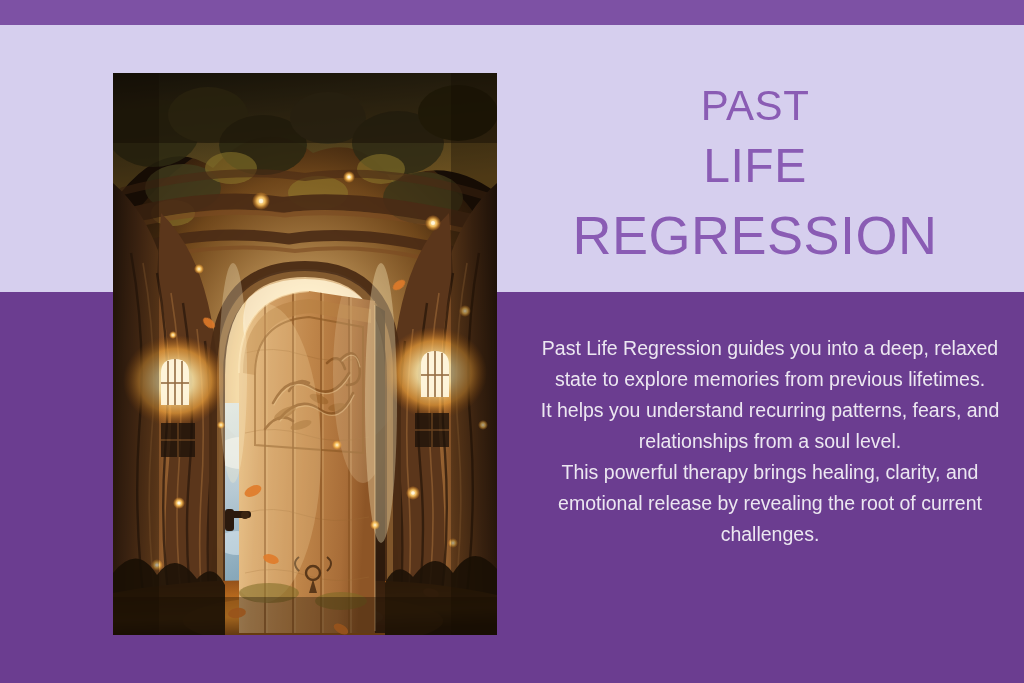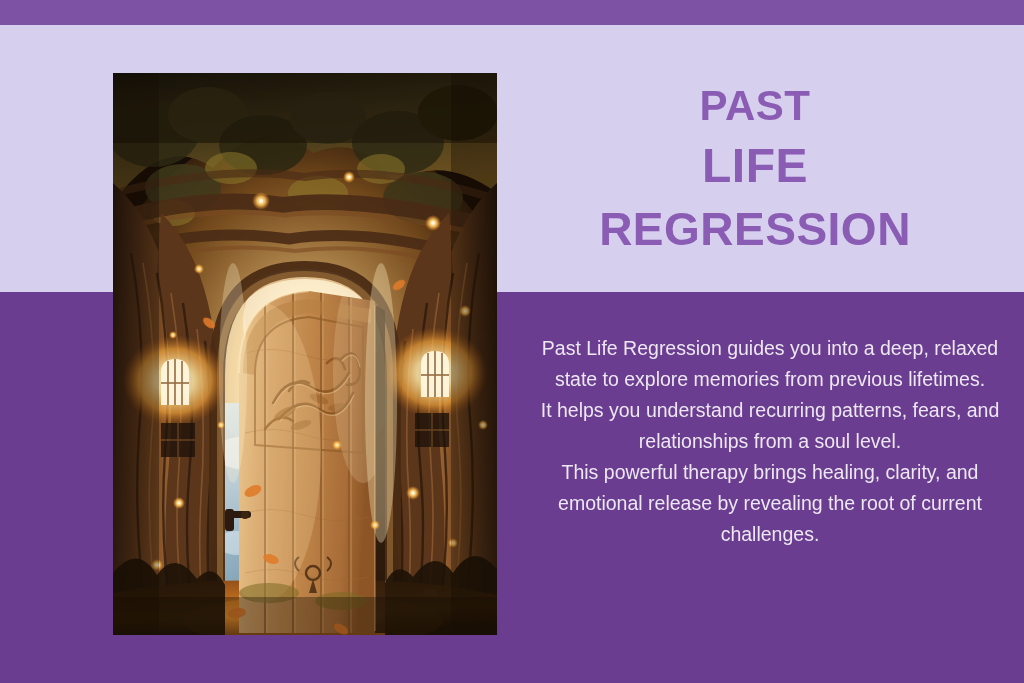--- a/index.html
+++ b/index.html
@@ -46,30 +46,30 @@
   }
 
   
   .headline {
     position: absolute;
     left: 520px;
     top: 78px;
     width: 470px;
     text-align: center;
     color: #8a5cb4;
-    font-weight: bold;
+    font-weight: normal;
     letter-spacing: 0.5px;
     line-height: 1.34;
     font-size: 46px;
     z-index: 6;
   }
   .headline .hl-line { display: block; white-space: nowrap; }
   .headline .hl-1 { font-size: 42px; }
   .headline .hl-2 { font-size: 48px; }
-  .headline .hl-3 { font-size: 46px; }
+  .headline .hl-3 { font-size: 54px; }
 
   
   .body-copy {
     position: absolute;
     left: 530px;
     top: 333px;
     width: 480px;
     color: #ece7f1;
     font-size: 19.5px;
     line-height: 31px;

